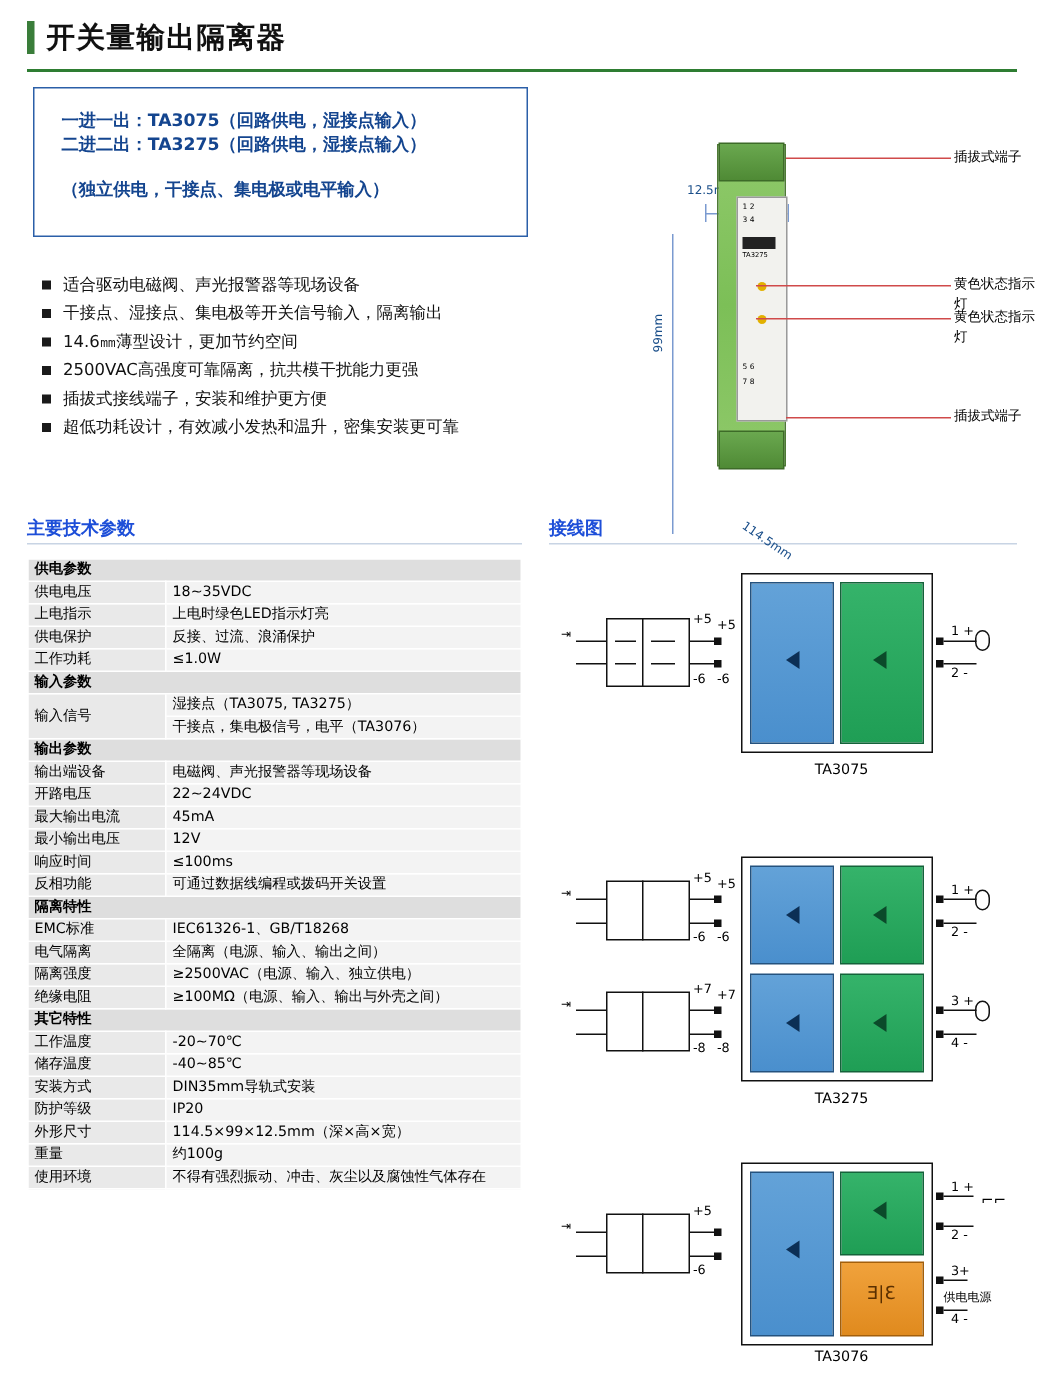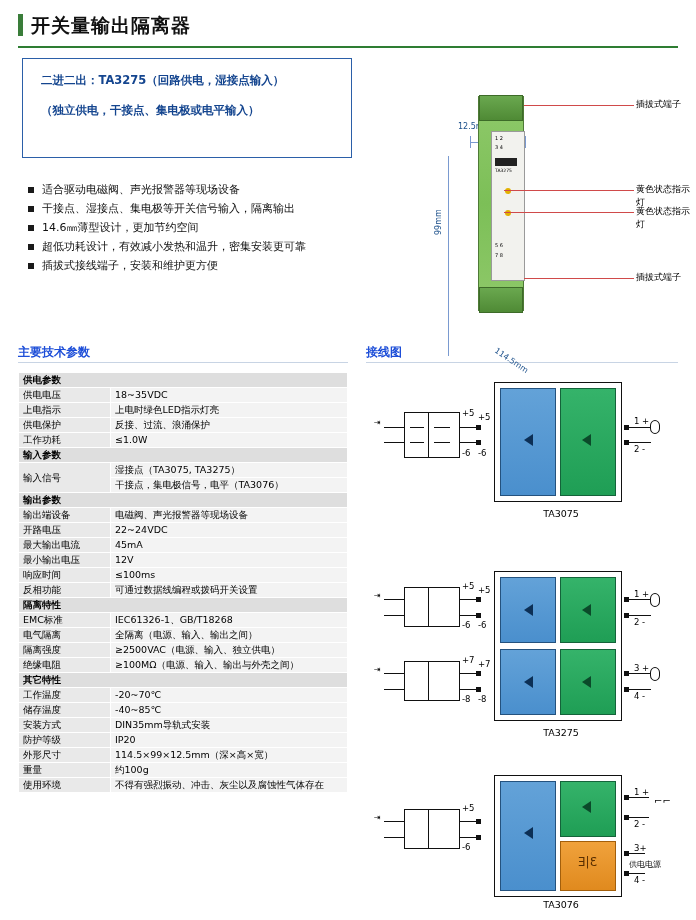--- a/index.html
+++ b/index.html
@@ -122,34 +122,36 @@
 </head>
 <body>
 
 <div class="title-bar">
   <div class="title-text">开关量输出隔离器</div>
 </div>
 <div class="title-rule"></div>
 
 <div class="blue-box">
   <div class="grp1">
+    <div class="line">一进一出：TA3075（回路供电，湿接点输入）</div>
     <div class="line">二进二出：TA3275（回路供电，湿接点输入）</div>
   </div>
   <div class="grp2">
     <div class="line">（独立供电，干接点、集电极或电平输入）</div>
   </div>
 </div>
 
 <div class="bullets">
   <ul>
     <li>适合驱动电磁阀、声光报警器等现场设备</li>
     <li>干接点、湿接点、集电极等开关信号输入，隔离输出</li>
     <li>14.6㎜薄型设计，更加节约空间</li>
+    <li>2500VAC高强度可靠隔离，抗共模干扰能力更强</li>
+    <li>插拔式接线端子，安装和维护更方便</li>
     <li>超低功耗设计，有效减小发热和温升，密集安装更可靠</li>
-    <li>插拔式接线端子，安装和维护更方便</li>
   </ul>
 </div>
 
 <div class="sec-head" style="left:18px; top:344px; width:330px;">
   <span>主要技术参数</span>
   <span class="rule" style="width:330px;"></span>
 </div>
 <div class="sec-head" style="left:366px; top:344px; width:312px;">
   <span>接线图</span>
   <span class="rule" style="width:312px;"></span>

